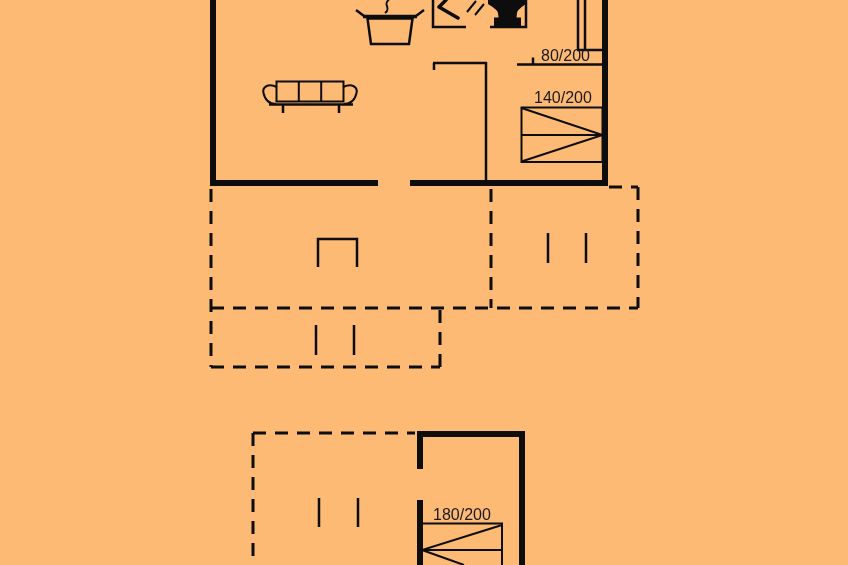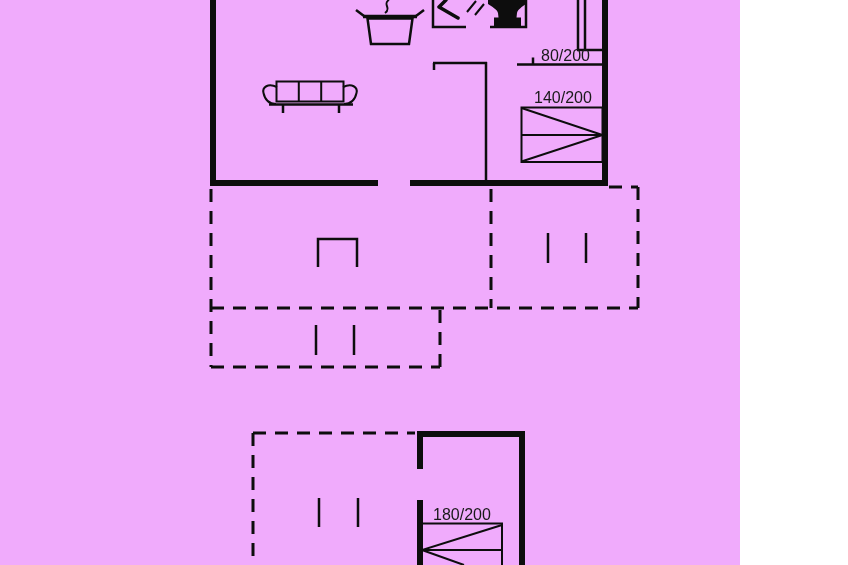--- a/index.html
+++ b/index.html
@@ -1,16 +1,16 @@
 <!DOCTYPE html>
 <html><head>
 <meta charset="utf-8">
 <style>
   html,body{margin:0;padding:0;background:#ffffff;}
-  .stage{position:relative;width:740px;height:565px;background:#f0abfc;overflow:hidden;
+  .stage{position:relative;width:848px;height:565px;background:#fdba74;overflow:hidden;
          font-family:"Liberation Sans", sans-serif;}
   svg{position:absolute;left:0;top:0;}
   text{font-family:"Liberation Sans", sans-serif;font-size:16px;fill:#1a1a1a;}
 </style>
 </head>
 <body>
 
 <div class="stage">
   <svg width="848" height="565" viewBox="0 0 848 565">
 

